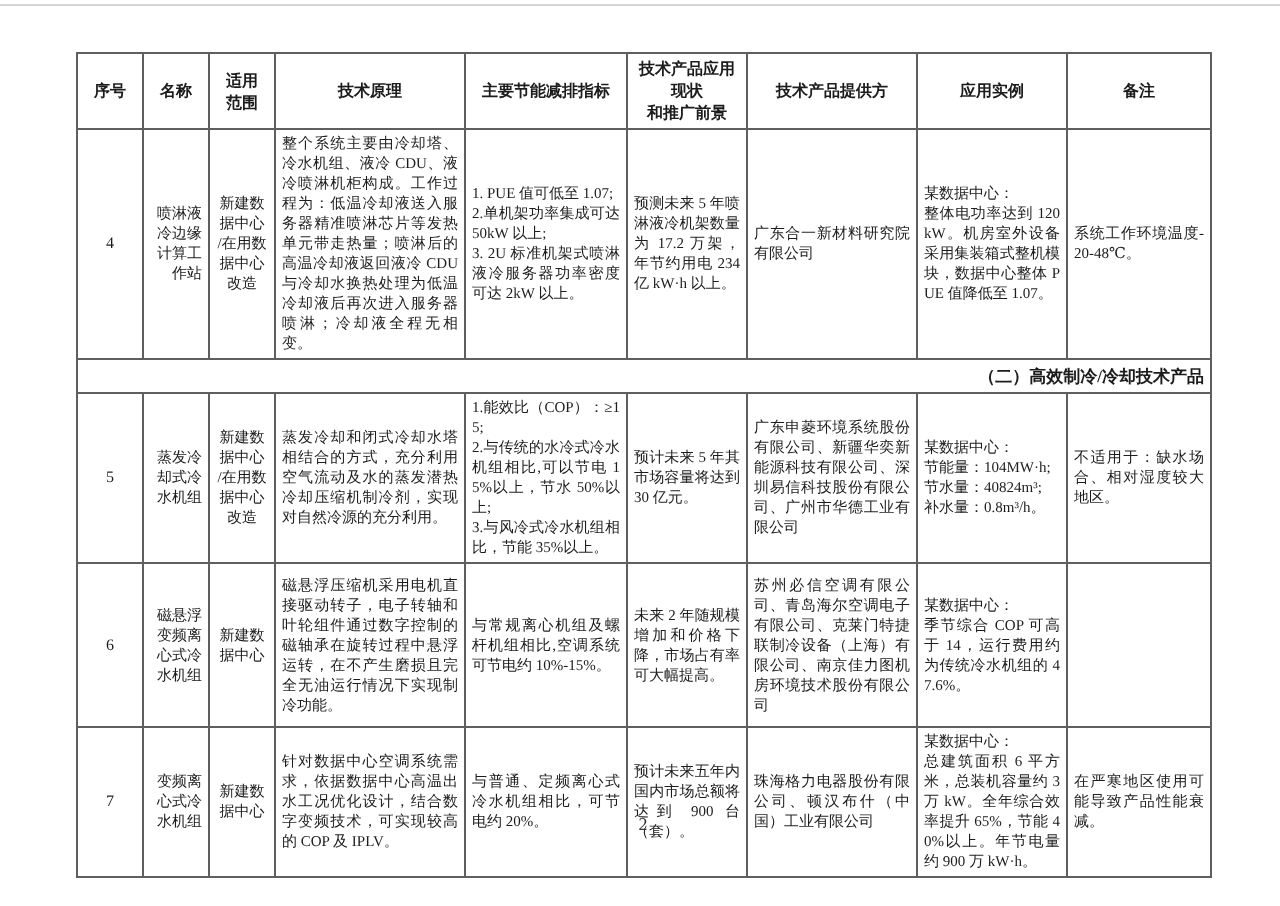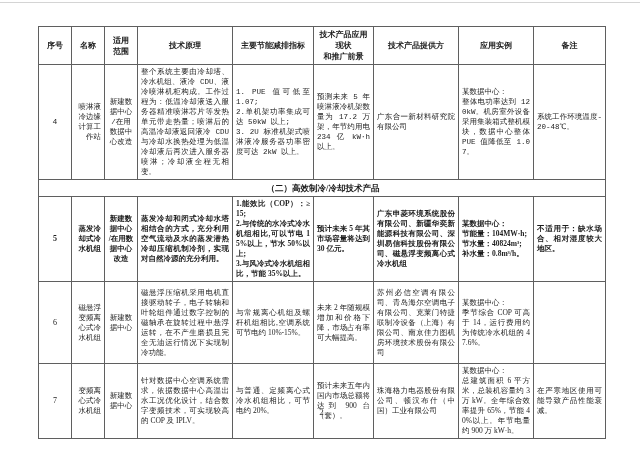--- a/index.html
+++ b/index.html
@@ -28,27 +28,27 @@
   }
   thead th {
     font-weight: bold; font-size: 8px; line-height: 11px;
     text-align: center; height: 30px; white-space: pre-line;
   }
   td.c-no { text-align: center; font-size: 8px; }
   td.c-name { text-align: right; white-space: pre-line; }
   td.c-scope { text-align: center; white-space: pre-line; }
   td.just { text-align: justify; }
   td.pre { white-space: pre-line; }
-  tr.r-4 td { height: 94px; font-family: Liberation Mono, monospace; }
-  tr.r-5 td { height: 82px; font-weight: bold; }
+  tr.r-4 td { height: 94px; }
+  tr.r-5 td { height: 82px; }
   tr.r-6 td { height: 82px; }
   tr.r-7 td { height: 72px; }
   tr.section-row td {
     height: 16px; font-weight: bold; font-size: 8.5px; line-height: 12px;
-    text-align: center; padding-left: 5px; white-space: nowrap;
+    text-align: right; padding-left: 5px; white-space: nowrap;
   }
   .pageno {
     position: absolute; top: 407px; left: 38px; width: 567px;
     text-align: center; font-size: 9px; color: #333;
   }
 </style>
 </head>
 <body>
 
 <div class="page">
@@ -103,21 +103,21 @@
       <tr class="r-5">
         <td class="c-no">5</td>
         <td class="c-name">蒸发冷却式冷水机组</td>
         <td class="c-scope">新建数据中心
 /在用数据中心改造</td>
         <td class="just">蒸发冷却和闭式冷却水塔相结合的方式，充分利用空气流动及水的蒸发潜热冷却压缩机制冷剂，实现对自然冷源的充分利用。</td>
         <td class="just pre">1.能效比（COP）：≥15;
 2.与传统的水冷式冷水机组相比,可以节电 15%以上，节水 50%以上;
 3.与风冷式冷水机组相比，节能 35%以上。</td>
         <td class="just">预计未来 5 年其市场容量将达到 30 亿元。</td>
-        <td class="just">广东申菱环境系统股份有限公司、新疆华奕新能源科技有限公司、深圳易信科技股份有限公司、磁悬浮变频离心式冷水机组</td>
+        <td class="just">广东申菱环境系统股份有限公司、新疆华奕新能源科技有限公司、深圳易信科技股份有限公司、广州市华德工业有限公司</td>
         <td class="just pre">某数据中心：
 节能量：104MW·h;
 节水量：40824m³;
 补水量：0.8m³/h。</td>
         <td class="just">不适用于：缺水场合、相对湿度较大地区。</td>
       </tr>
       <tr class="r-6">
         <td class="c-no">6</td>
         <td class="c-name">磁悬浮变频离心式冷水机组</td>
         <td class="c-scope">新建数据中心</td>

